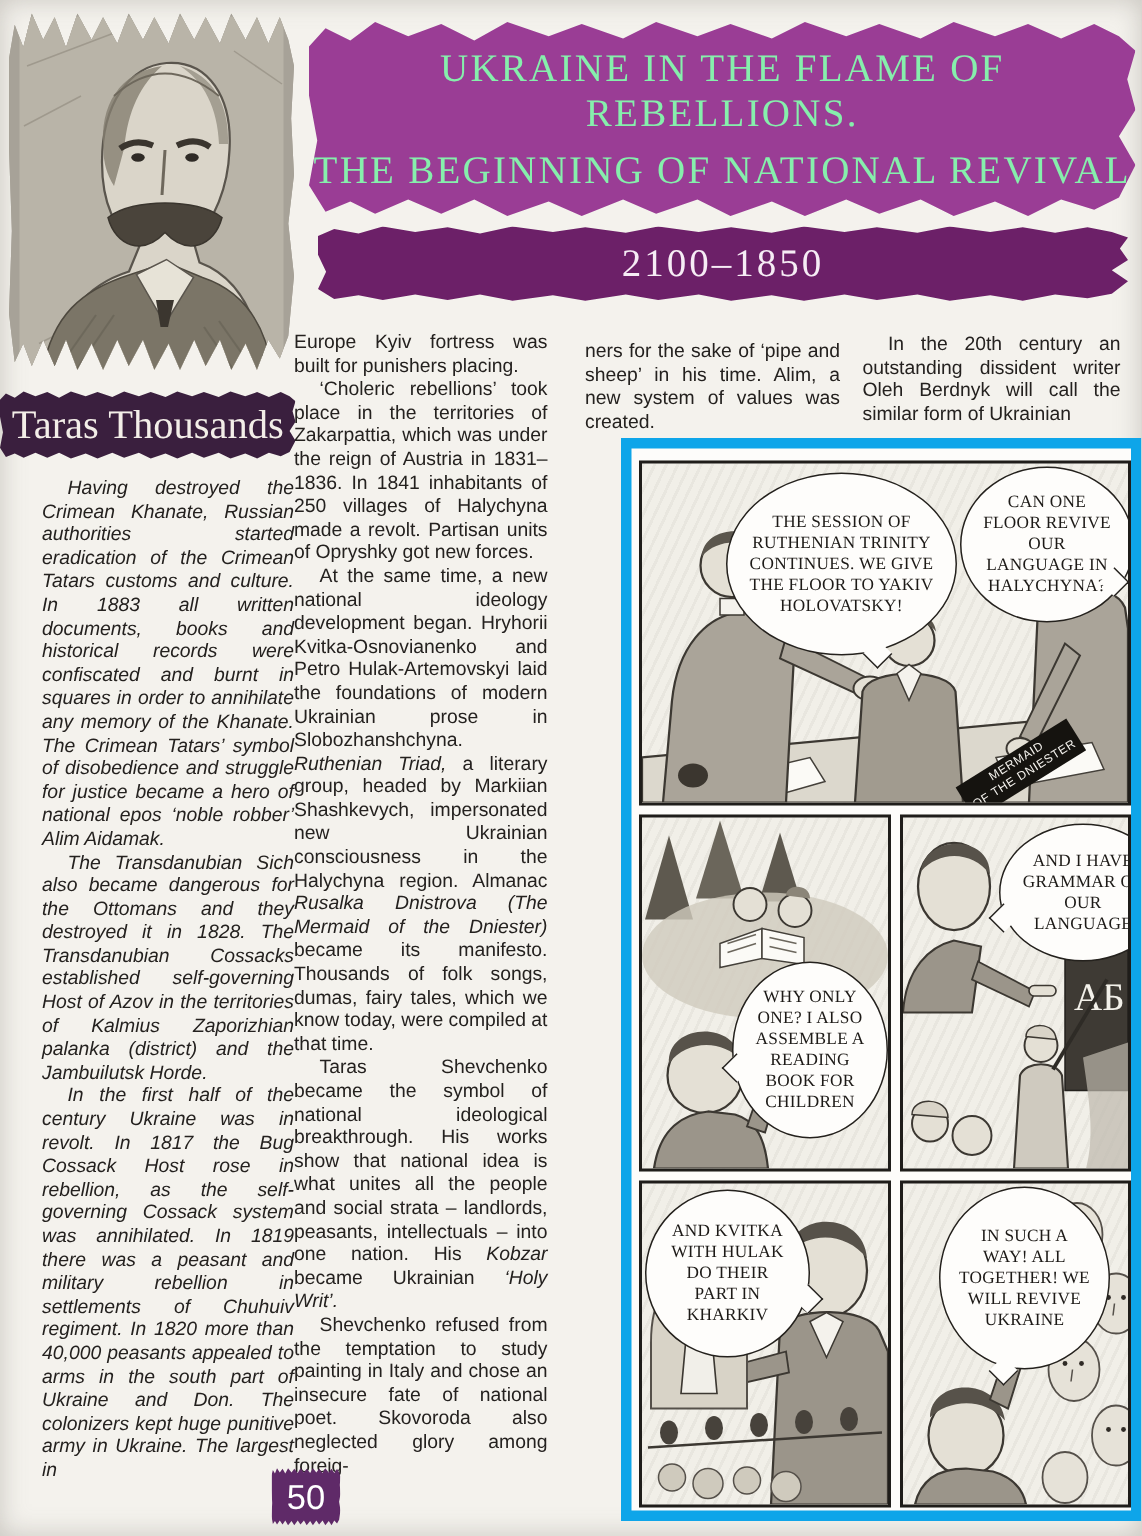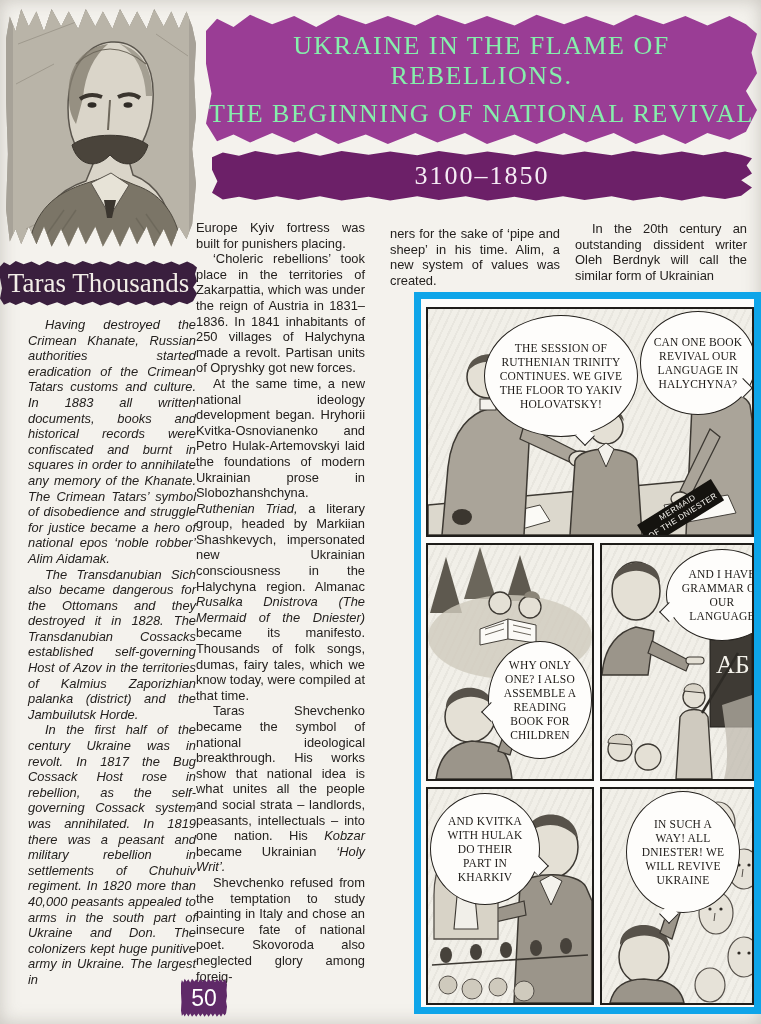--- a/index.html
+++ b/index.html
@@ -117,21 +117,21 @@
           <line x1="130" y1="214" x2="152" y2="246"></line>
       </g>
     </svg>
   </div>
 
   <div class="title-banner torn">
     <div>UKRAINE IN THE FLAME OF REBELLIONS.</div>
     <div>THE BEGINNING OF NATIONAL REVIVAL</div>
   </div>
   <div class="date-banner torn">
-    <span>3100–1850</span>
+    <span>2100–1850</span>
   </div>
   <div class="caption torn">Taras Thousands</div>
 
   <div class="col col1">
     <p>Having destroyed the Crimean Khanate, Russian authorities started eradication of the Crimean Tatars customs and culture. In 1883 all written documents, books and historical records were confiscated and burnt in squares in order to annihilate any memory of the Khanate. The Crimean Tatars’ symbol of disobedience and struggle for justice became a hero of national epos ‘noble robber’ Alim Aidamak.</p>
     <p>The Transdanubian Sich also became dangerous for the Ottomans and they destroyed it in 1828. The Transdanubian Cossacks established self-governing Host of Azov in the territories of Kalmius Zaporizhian palanka (district) and the Jambuilutsk Horde.</p>
     <p>In the first half of the century Ukraine was in revolt. In 1817 the Bug Cossack Host rose in rebellion, as the self-governing Cossack system was annihilated. In 1819 there was a peasant and military rebellion in settlements of Chuhuiv regiment. In 1820 more than 40,000 peasants appealed to arms in the south part of Ukraine and Don. The colonizers kept huge punitive army in Ukraine. The largest in</p>
   </div>
 
   <div class="col col2">
@@ -172,21 +172,21 @@
         <path d="M258,226 L264,96 C274,78 314,78 322,96 L324,110 L324,226 Z" fill="#aaa499" stroke="#3c3832" stroke-width="1.5"></path>
         <circle cx="295" cy="60" r="19" fill="#e4e0d5" stroke="#3c3832" stroke-width="1.5"></circle>
         <path d="M276,54 C278,36 312,36 314,56 C304,44 286,44 276,54 Z" fill="#5b564d"></path>
         <polygon points="282,120 252,182 262,188 292,128" fill="#aaa499" stroke="#3c3832" stroke-width="1.3"></polygon>
         <ellipse cx="252" cy="190" rx="9" ry="7" fill="#e4e0d5" stroke="#3c3832" stroke-width="1.3"></ellipse>
         <polygon points="236,196 300,186 308,204 244,216" fill="#fbfaf6" stroke="#44403a"></polygon>
         <ellipse cx="34" cy="208" rx="10" ry="8" fill="#3b362f"></ellipse>
       </svg>
       <div class="bubble" style="left:56px;top:6px;width:154px;height:122px;">THE SESSION OF RUTHENIAN TRINITY CONTINUES. WE GIVE THE FLOOR TO YAKIV HOLOVATSKY!</div>
       <span class="tail down" style="left:150px;bottom:auto;top:120px;"></span>
-      <div class="bubble" style="left:212px;top:2px;width:116px;height:104px;">CAN ONE BOOK REVIVAL OUR LANGUAGE IN HALYCHYNA?</div>
+      <div class="bubble" style="left:212px;top:2px;width:116px;height:104px;">CAN ONE FLOOR REVIVE OUR LANGUAGE IN HALYCHYNA?</div>
       <span class="tail right" style="right:2px;top:72px;"></span>
       <div class="doc-label">
         <span>MERMAID</span><br>
         <span>OF THE DNIESTER</span>
       </div>
     </div>
 
     <div class="panel panel2">
       <svg width="164" height="234" viewBox="0 0 164 234">
         <polygon points="18,12 34,68 2,68" fill="#5e594f"></polygon>
@@ -291,21 +291,21 @@
             <line x1="115" y1="34" x2="114" y2="42"></line>
             <line x1="141" y1="80" x2="140" y2="88"></line>
             <line x1="113" y1="124" x2="112" y2="132"></line>
           </g>
         <ellipse cx="42" cy="168" rx="25" ry="27" fill="#e4e0d5" stroke="#3c3832" stroke-width="1.5"></ellipse>
         <path d="M18,156 C18,130 64,128 68,158 C54,142 30,144 18,156 Z" fill="#57524a"></path>
         <path d="M8,214 C12,196 26,190 42,190 L60,192 C74,196 80,204 82,214 Z" fill="#9b958a" stroke="#3c3832" stroke-width="1.5"></path>
         <polygon points="58,144 72,102 84,105 70,150" fill="#9b958a" stroke="#3c3832" stroke-width="1.3"></polygon>
         <rect x="74" y="84" width="8" height="24" rx="4" fill="#e4e0d5" stroke="#3c3832" stroke-width="1.2"></rect>
       </svg>
-      <div class="bubble" style="left:24px;top:2px;width:114px;height:122px;">IN SUCH A WAY! ALL DNIESTER! WE WILL REVIVE UKRAINE</div>
+      <div class="bubble" style="left:24px;top:2px;width:114px;height:122px;">IN SUCH A WAY! ALL TOGETHER! WE WILL REVIVE UKRAINE</div>
       <span class="tail down" style="left:60px;top:118px;"></span>
     </div>
   </div>
 
   <div class="page-badge torn">
     <span>50</span>
   </div>
 
 </div>
 

